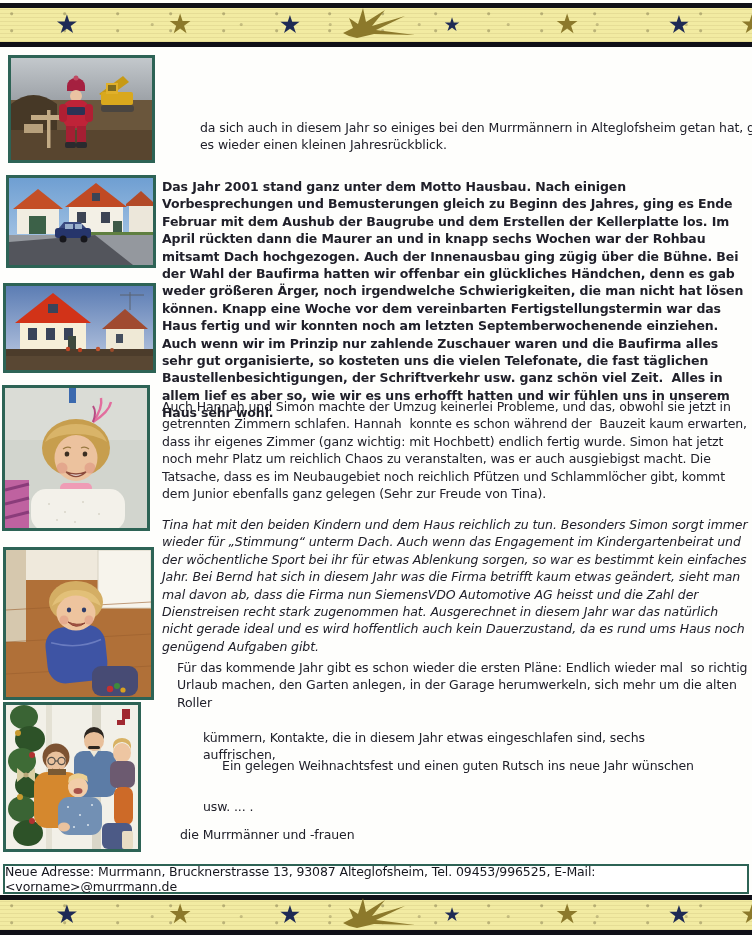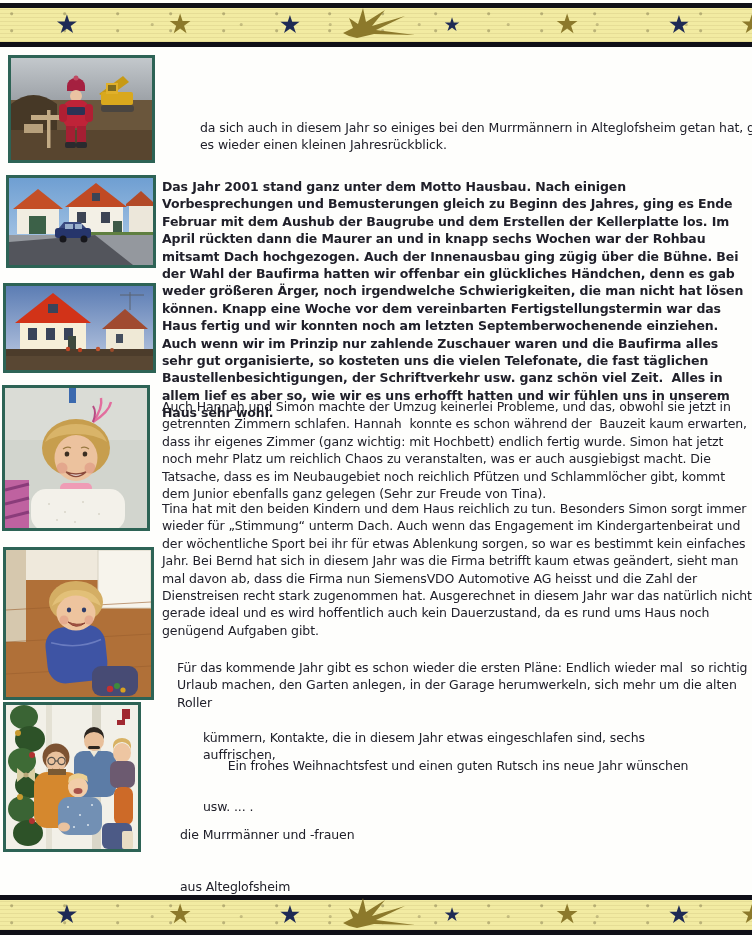--- a/index.html
+++ b/index.html
@@ -27,21 +27,21 @@
   .photo svg{display:block;width:100%;height:100%;}
 
   
   .txt{position:absolute;font-size:12.5px;line-height:17.4px;letter-spacing:-0.1px;
        color:#20202a;white-space:pre-wrap;}
   .dateline{top:48px;left:160px;width:558px;text-align:right;}
   .greeting{top:86px;left:162px;width:588px;}
   .intro{top:119px;left:162px;width:588px;margin-left:38px;}
   .p-hausbau{top:178px;left:162px;width:588px;font-weight:bold;}
   .p-kinder{top:398px;left:162px;width:590px;}
-  .p-tina{top:500px;left:162px;width:590px;}
+  .p-tina{top:516px;left:162px;width:590px;font-style:italic;}
   .p-plans-a{top:659px;left:162px;width:588px;margin-left:15px;}
   .p-plans-b{top:694px;left:203px;width:500px;}
   .closing{top:757px;left:168px;width:580px;text-align:center;}
   .signoff{top:791px;left:180px;width:580px;text-align:left;}
 
   
   .addr-box{position:absolute;left:3px;right:3px;top:864px;height:30px;box-sizing:border-box;
             border:2px solid #2d6355;background:#ffffff;display:flex;align-items:center;
             justify-content:center;}
   .addr-box .txt-inline{font-size:12.5px;letter-spacing:-0.1px;color:#17171f;}
@@ -301,26 +301,29 @@
 
   <div class="txt intro">da sich auch in diesem Jahr so einiges bei den Murrmännern in Alteglofsheim getan hat, gibt es wieder einen kleinen Jahresrückblick.</div>
   <div class="txt p-hausbau">Das Jahr 2001 stand ganz unter dem Motto Hausbau. Nach einigen Vorbesprechungen und Bemusterungen gleich zu Beginn des Jahres, ging es Ende Februar mit dem Aushub der Baugrube und dem Erstellen der Kellerplatte los. Im April rückten dann die Maurer an und in knapp sechs Wochen war der Rohbau mitsamt Dach hochgezogen. Auch der Innenausbau ging zügig über die Bühne. Bei der Wahl der Baufirma hatten wir offenbar ein glückliches Händchen, denn es gab weder größeren Ärger, noch irgendwelche Schwierigkeiten, die man nicht hat lösen können. Knapp eine Woche vor dem vereinbarten Fertigstellungstermin war das Haus fertig und wir konnten noch am letzten Septemberwochenende einziehen. Auch wenn wir im Prinzip nur zahlende Zuschauer waren und die Baufirma alles sehr gut organisierte, so kosteten uns die vielen Telefonate, die fast täglichen Baustellenbesichtigungen, der Schriftverkehr usw. ganz schön viel Zeit.  Alles in allem lief es aber so, wie wir es uns erhofft hatten und wir fühlen uns in unserem Haus sehr wohl.</div>
   <div class="txt p-kinder">Auch Hannah und Simon machte der Umzug keinerlei Probleme, und das, obwohl sie jetzt in getrennten Zimmern schlafen. Hannah  konnte es schon während der  Bauzeit kaum erwarten, dass ihr eigenes Zimmer (ganz wichtig: mit Hochbett) endlich fertig wurde. Simon hat jetzt noch mehr Platz um reichlich Chaos zu veranstalten, was er auch ausgiebigst macht. Die Tatsache, dass es im Neubaugebiet noch reichlich Pfützen und Schlammlöcher gibt, kommt dem Junior ebenfalls ganz gelegen (Sehr zur Freude von Tina).</div>
   <div class="txt p-tina">Tina hat mit den beiden Kindern und dem Haus reichlich zu tun. Besonders Simon sorgt immer wieder für „Stimmung“ unterm Dach. Auch wenn das Engagement im Kindergartenbeirat und der wöchentliche Sport bei ihr für etwas Ablenkung sorgen, so war es bestimmt kein einfaches Jahr. Bei Bernd hat sich in diesem Jahr was die Firma betrifft kaum etwas geändert, sieht man mal davon ab, dass die Firma nun SiemensVDO Automotive AG heisst und die Zahl der Dienstreisen recht stark zugenommen hat. Ausgerechnet in diesem Jahr war das natürlich nicht gerade ideal und es wird hoffentlich auch kein Dauerzustand, da es rund ums Haus noch genügend Aufgaben gibt.</div>
   <div class="txt p-plans-a">Für das kommende Jahr gibt es schon wieder die ersten Pläne: Endlich wieder mal  so richtig Urlaub machen, den Garten anlegen, in der Garage herumwerkeln, sich mehr um die alten Roller</div>
   <div class="txt p-plans-b">
     <div>kümmern, Kontakte, die in diesem Jahr etwas eingeschlafen sind, sechs auffrischen,</div>
     <div>usw. ... .</div>
   </div>
-  <div class="txt closing">Ein frohes Weihnachtsfest und einen guten Rutsch ins neue Jahr wünschen</div>
+  <div class="txt closing">Ein gelegen Weihnachtsfest und einen guten Rutsch ins neue Jahr wünschen</div>
   <div class="txt signoff">
     <div>die Murrmänner und -frauen</div>
     <div>aus Alteglofsheim</div>
   </div>
 
+  <div class="addr-box">
+    <span class="txt-inline">Neue Adresse: Murrmann, Brucknerstrasse 13, 93087 Alteglofsheim, Tel. 09453/996525, E-Mail: &lt;vorname&gt;@murrmann.de</span>
+  </div>
 
   <div class="band band-bottom">
     <span class="star star-navy" style="left:67px;font-size:26px;">★</span>
     <span class="star star-gold" style="left:180px;font-size:27px;">★</span>
     <span class="star star-navy" style="left:290px;font-size:25px;">★</span>
     <span class="comet" style="left:378px;">
       <svg width="74" height="32" viewBox="0 0 74 32">
         <polygon fill="#8c792b" points="2,26 12,21 8,11 17,17 22,1 25,15 44,3 31,19 64,9 35,23 74,28 33,27 16,31 8,29"></polygon>
       </svg>
     </span>

